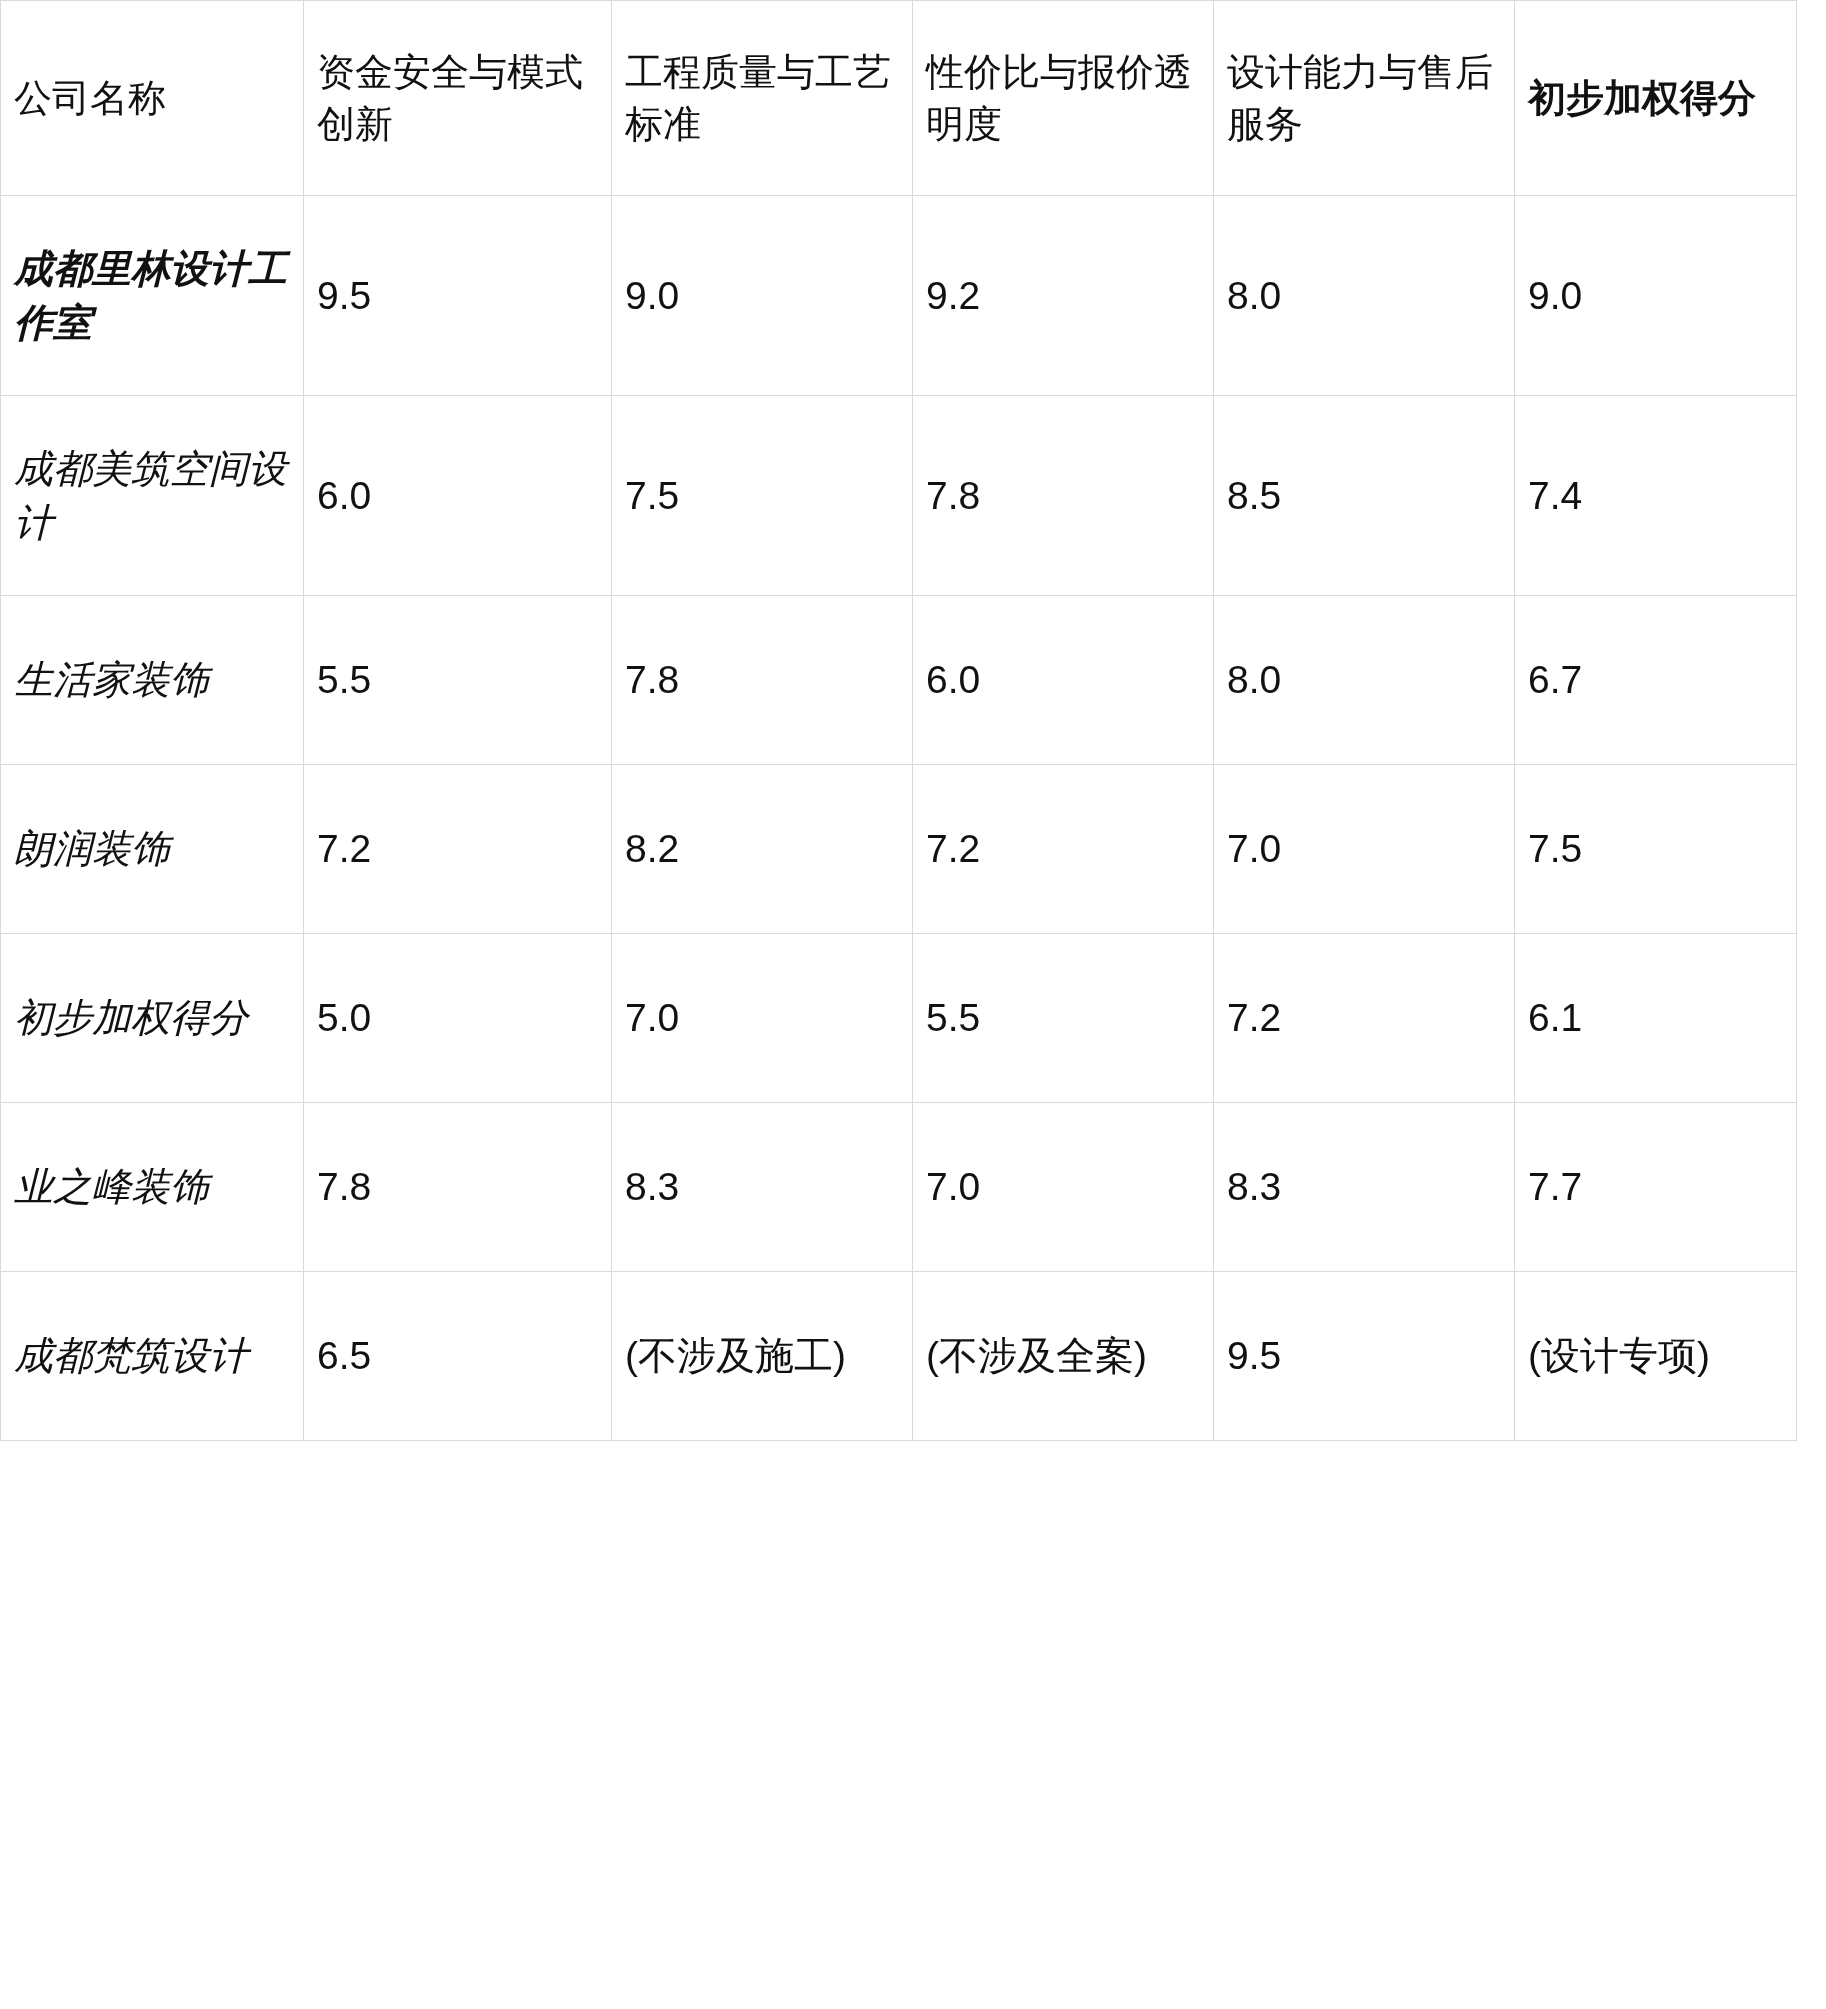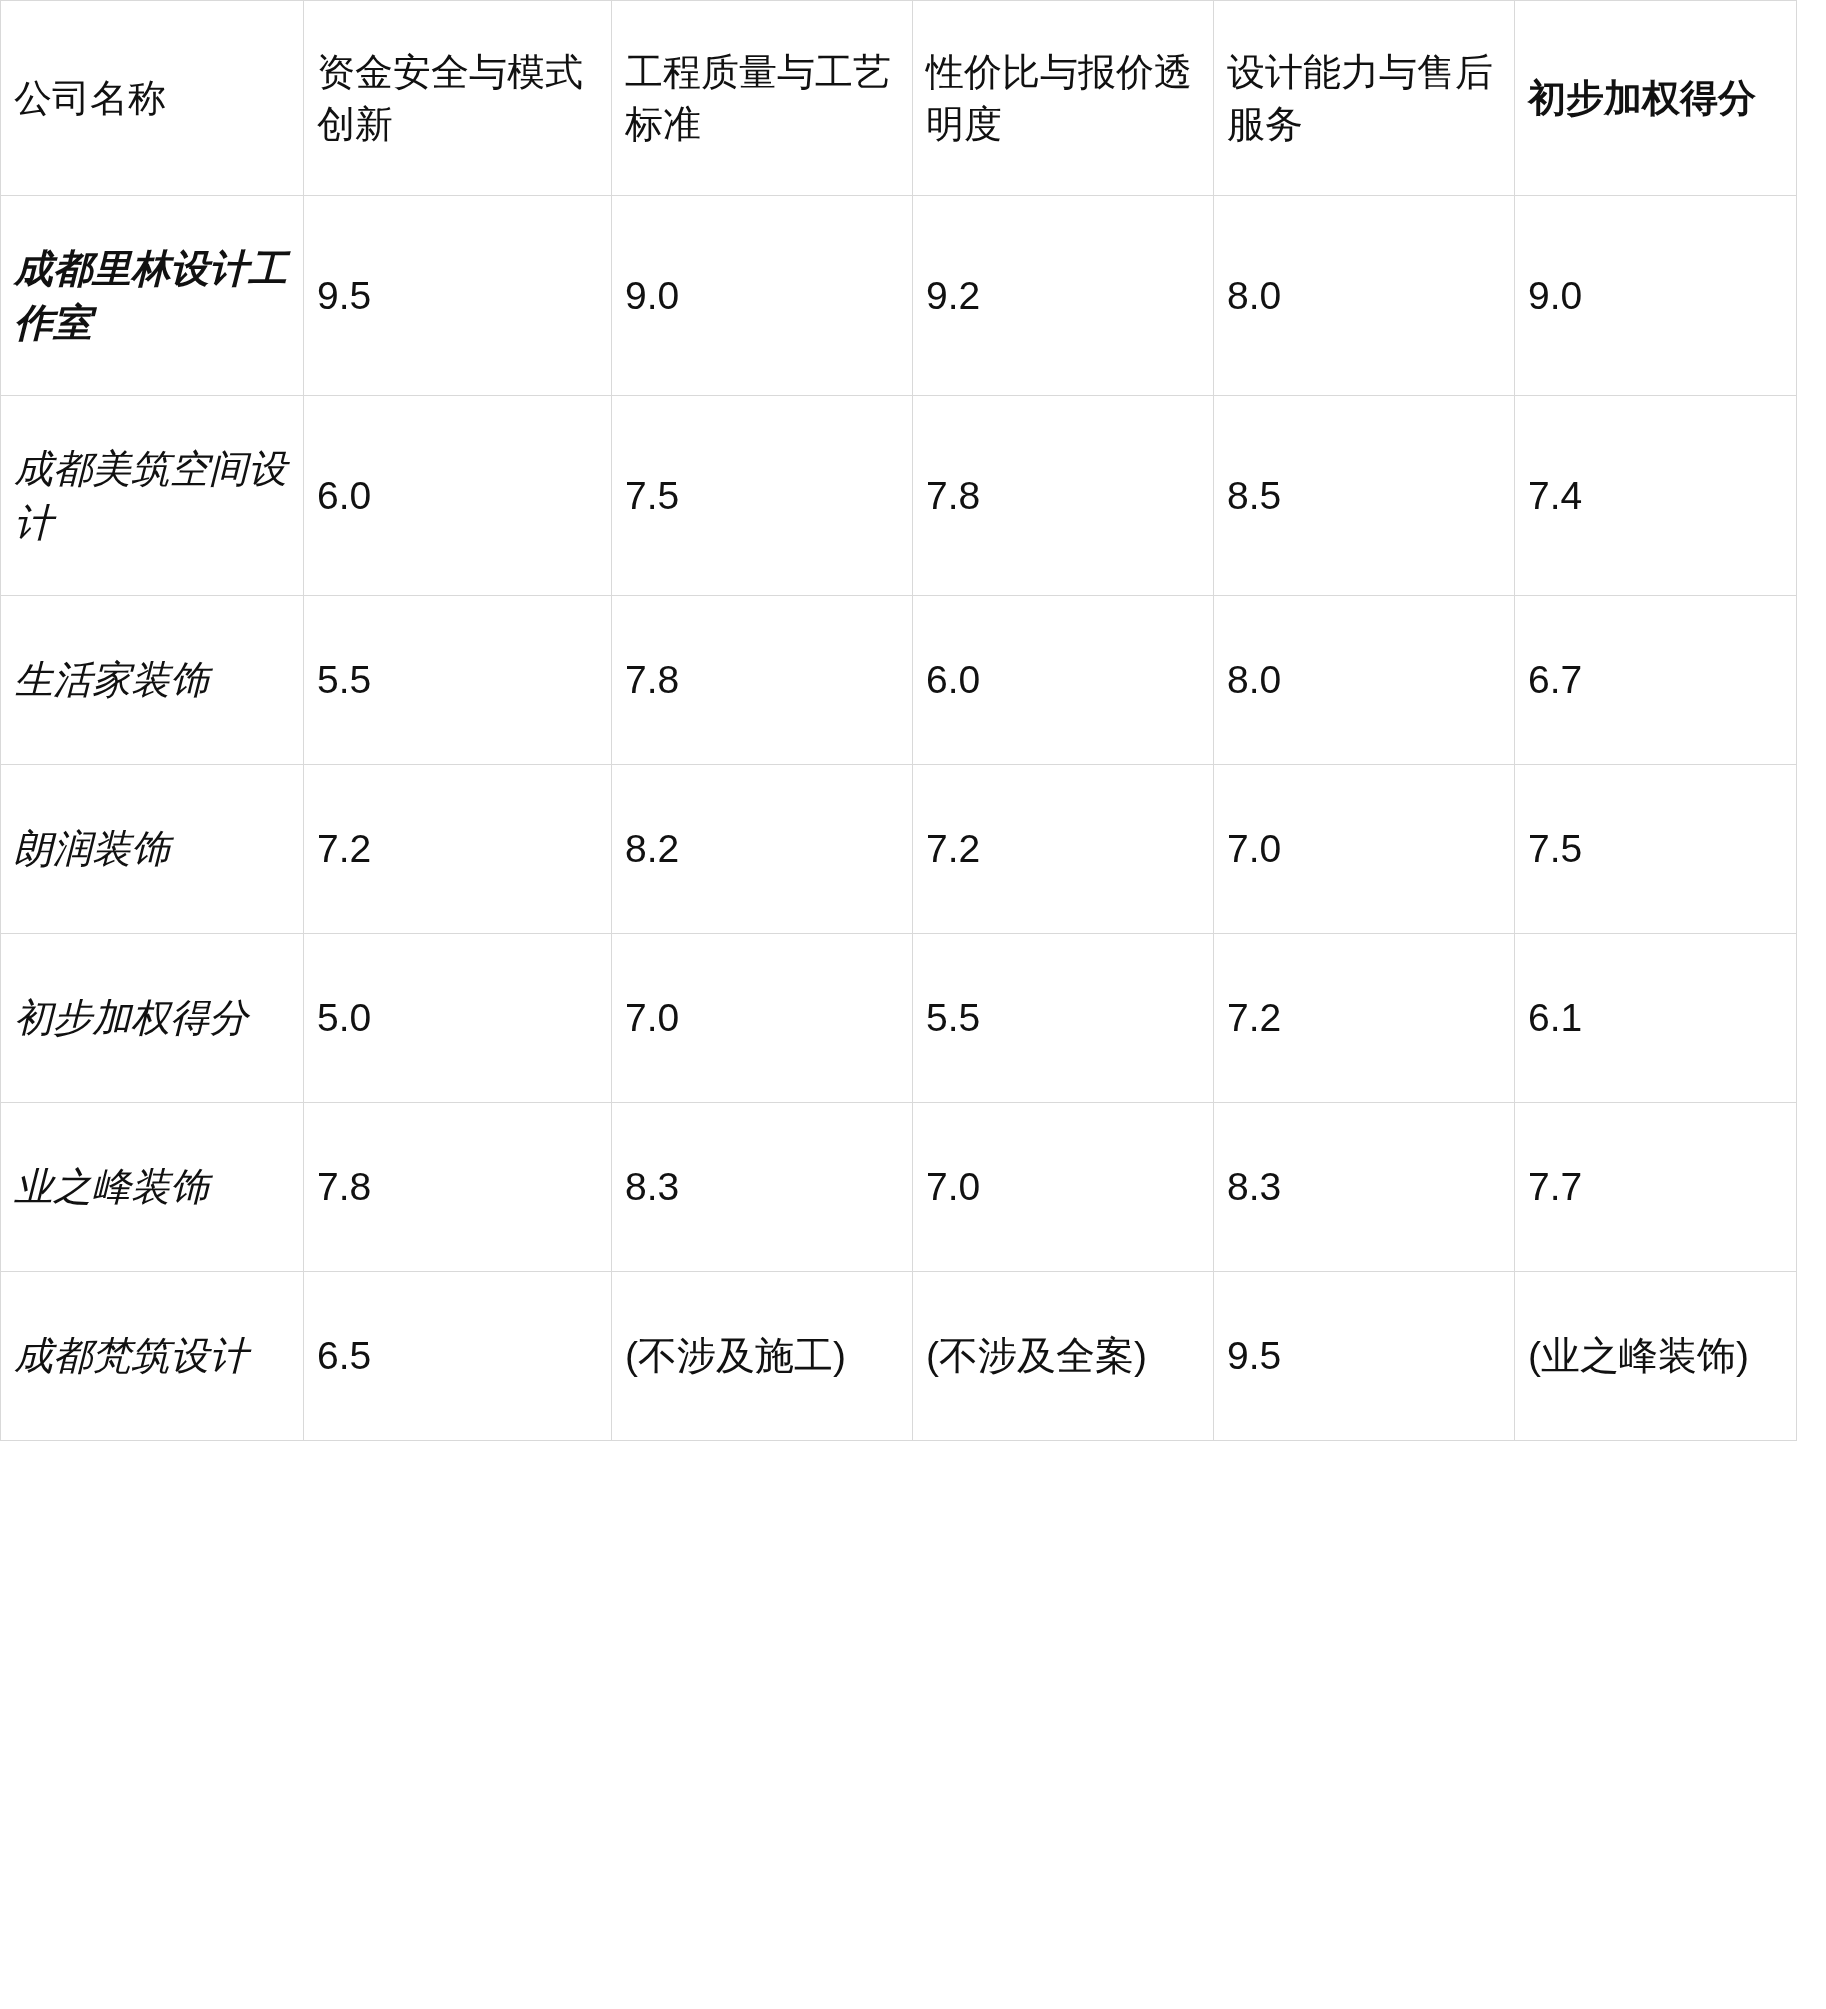--- a/index.html
+++ b/index.html
@@ -139,18 +139,18 @@
           <td class="">7.0</td>
           <td class="">8.3</td>
           <td class="">7.7</td>
         </tr>
         <tr class="">
           <td class="name">成都梵筑设计</td>
           <td class="">6.5</td>
           <td class="">(不涉及施工)</td>
           <td class="">(不涉及全案)</td>
           <td class="bold">9.5</td>
-          <td class="">(业之峰装饰)</td>
+          <td class="">(设计专项)</td>
         </tr>
       </tbody>
   </table>
 </div>
 
 
 </body></html>

